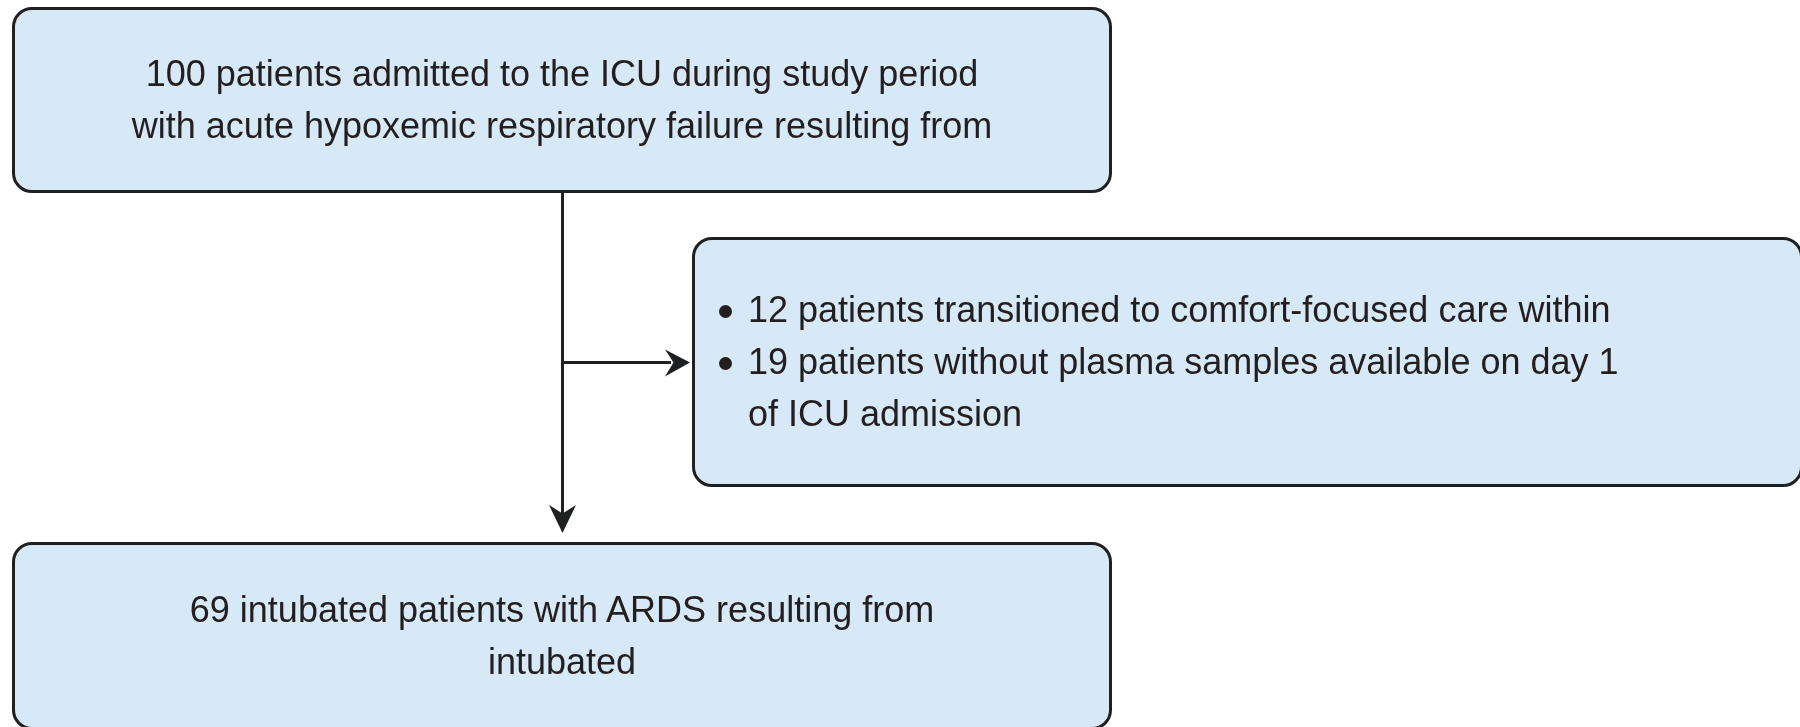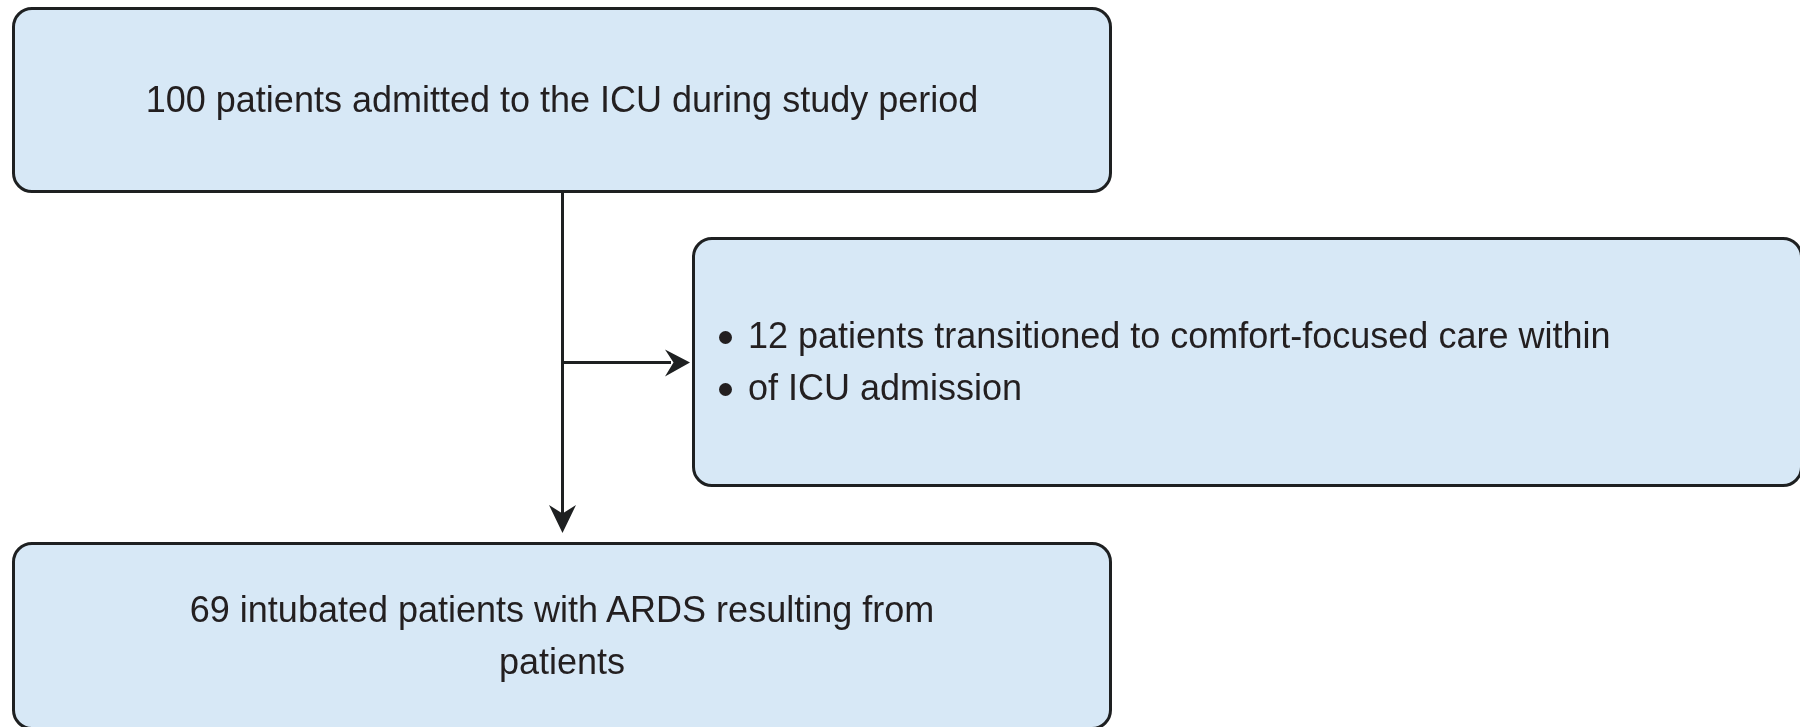--- a/index.html
+++ b/index.html
@@ -69,35 +69,37 @@
 
   <svg class="connectors" viewBox="0 0 1800 727" width="1800" height="727">
     <line class="connector-line" x1="553.5" y1="191" x2="553.5" y2="516"></line>
     <line class="connector-line" x1="553.5" y1="362.5" x2="662" y2="362.5"></line>
     <polygon class="arrowhead" points="656,349.5 664.5,362.5 656,376.5 681,362.5"></polygon>
     <polygon class="arrowhead" points="540,505 553.5,513.5 567,505 553.5,533"></polygon>
   </svg>
 
   <div class="box centered box-enrollment">
     <span class="line">100 patients admitted to the ICU during study period</span>
+    <span class="line">with acute hypoxemic respiratory failure resulting from</span>
   </div>
 
   <div class="box box-exclusion">
     <div class="bullet-item">
       <span class="bullet-dot"></span>
       <span class="bullet-lines">
         <span class="line">12 patients transitioned to comfort-focused care within</span>
       </span>
     </div>
     <div class="bullet-item">
       <span class="bullet-dot"></span>
       <span class="bullet-lines">
+        <span class="line">19 patients without plasma samples available on day 1</span>
         <span class="line">of ICU admission</span>
       </span>
     </div>
   </div>
 
   <div class="box centered box-final">
     <span class="line">69 intubated patients with ARDS resulting from</span>
-    <span class="line">patients</span>
+    <span class="line">intubated</span>
   </div>
 
 </div>
 
 </body></html>

